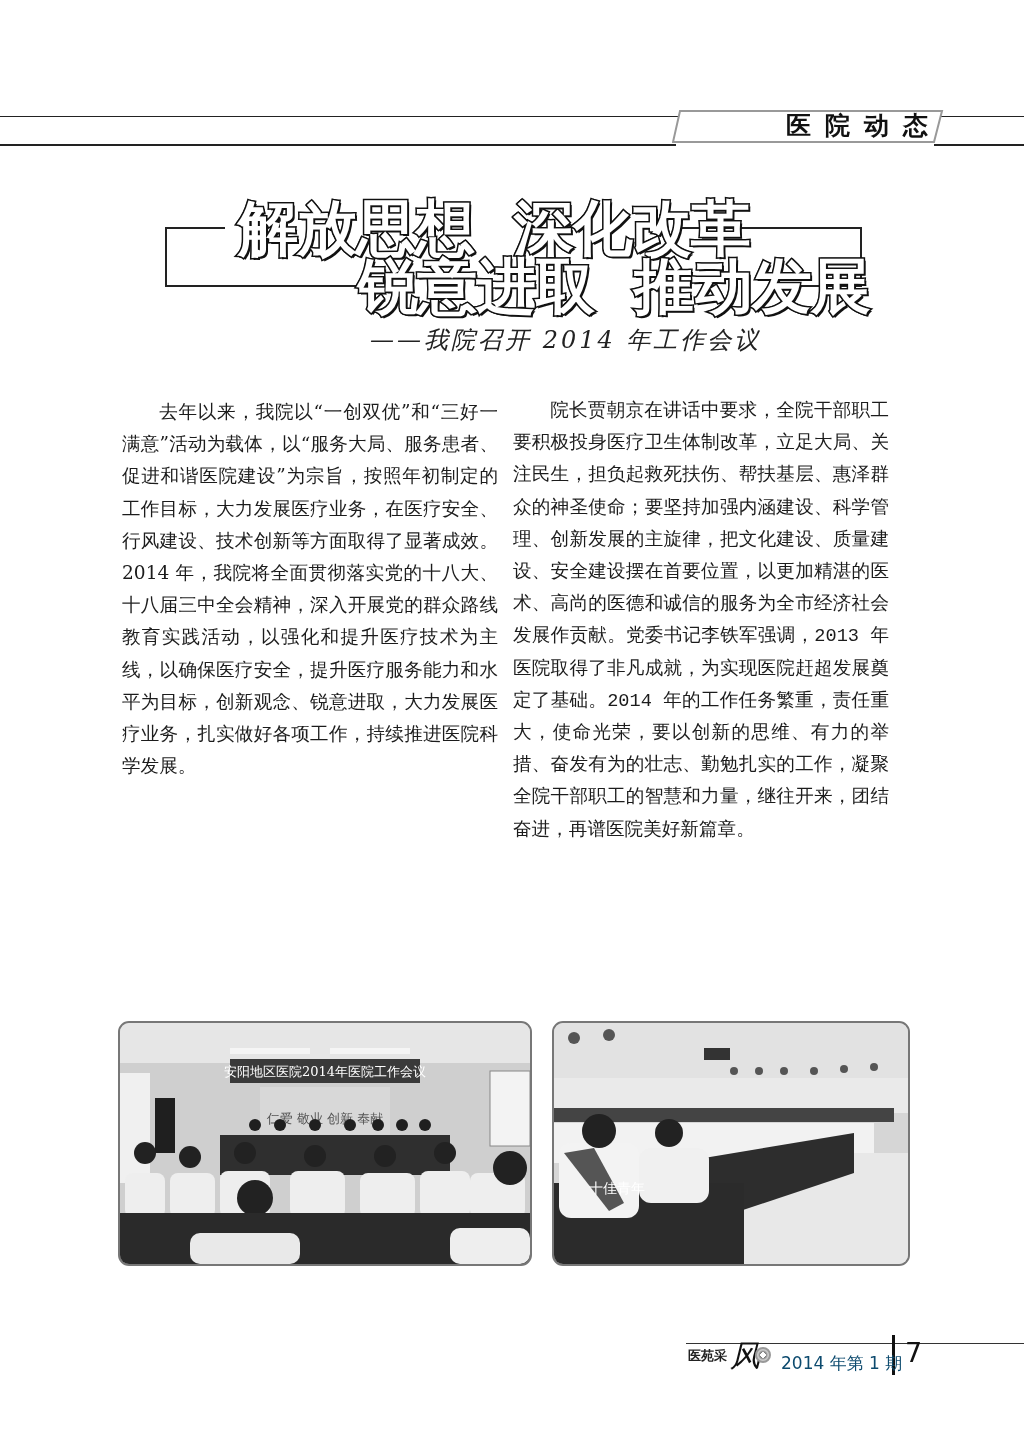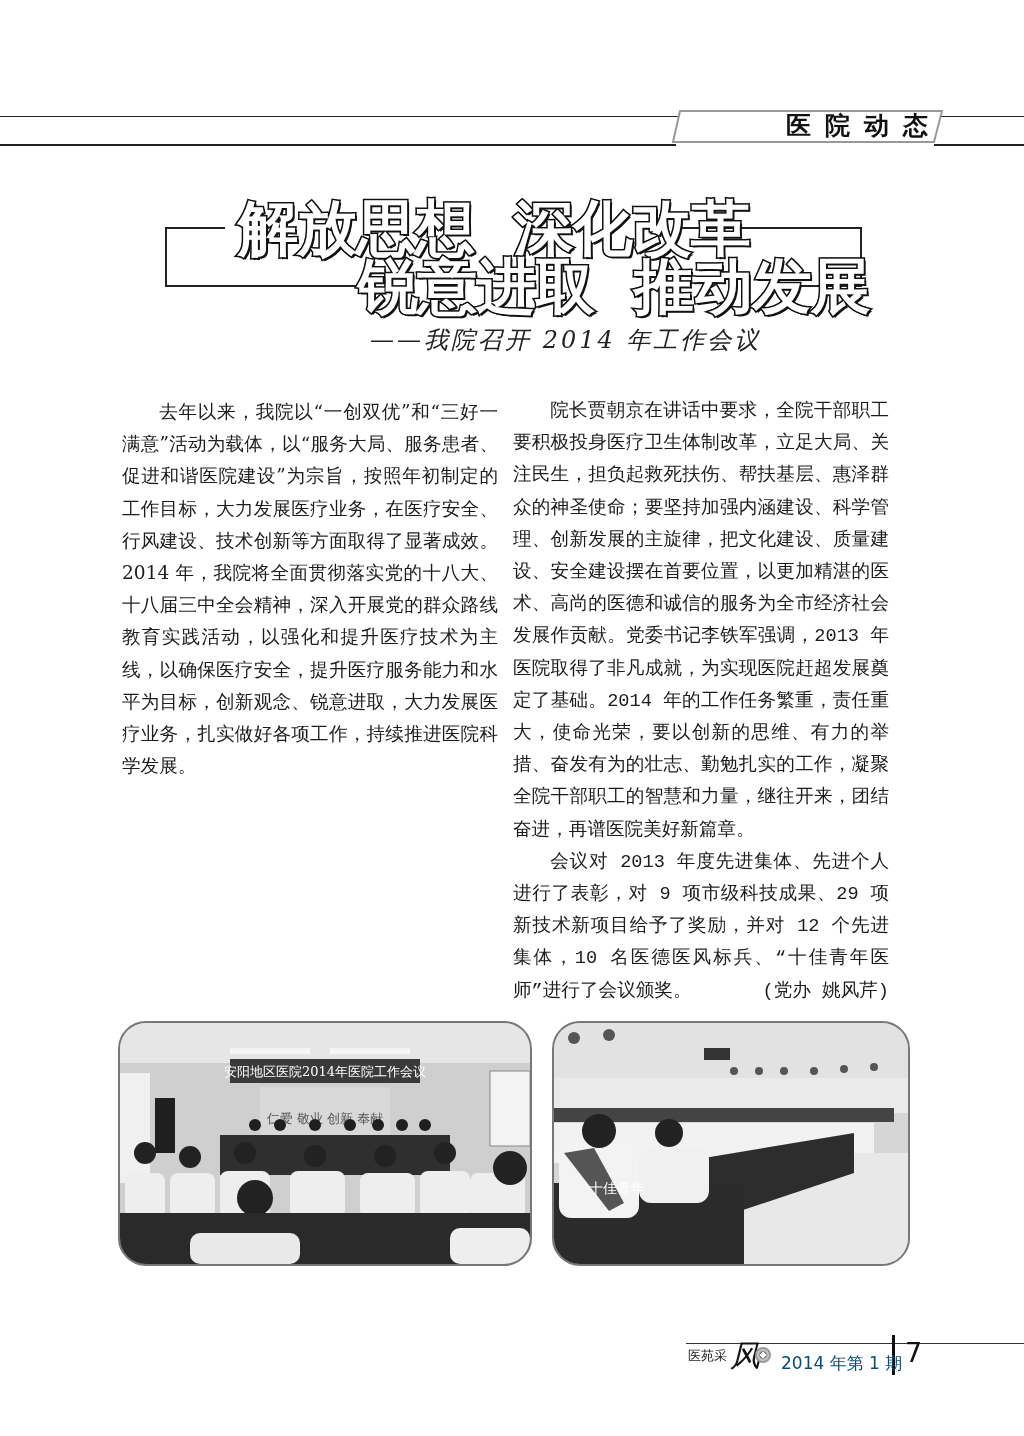--- a/index.html
+++ b/index.html
@@ -18,27 +18,27 @@
      -webkit-text-stroke:3px #111; paint-order:stroke fill;
      text-shadow: 2px 2px 0 #111, -1px -1px 0 #111, 1px -1px 0 #111, -1px 1px 0 #111; }
   .subtitle { position:absolute; left:370px; top:324px; font-size:24px; color:#222; font-style:italic; letter-spacing:3px; white-space:nowrap; }
   
   .col { position:absolute; top:396px; width:376px; font-size:18.6px; line-height:32.2px; text-align:justify; color:#1c1c1c; }
   .col p { margin:0; text-indent:2em; }
   .col-left { left:122px; }
   .col-right { left:513px;font-family:Liberation Mono, monospace; }
   .byline { float:right; }
   
-  .photo { position:absolute; border:2px solid #777; border-radius:28px; overflow:hidden; background:#555; }
+  .photo { position:absolute; border:2px solid #777; border-radius:11px; overflow:hidden; background:#555; }
   .photo1 { left:118px; top:1021px; width:410px; height:241px; }
   .photo2 { left:552px; top:1021px; width:354px; height:241px; }
   
   .footer-line { position:absolute; left:686px; top:1343px; width:338px; height:1px; background:#333; }
   .footer-bar { position:absolute; left:892px; top:1335px; width:3px; height:40px; background:#111; }
-  .footer-mag { position:absolute; left:688px; top:1347px; font-family:"DejaVu Sans","Liberation Sans",sans-serif; font-weight:normal; font-size:13px; color:#222; }
+  .footer-mag { position:absolute; left:688px; top:1347px; font-family:"DejaVu Sans","Liberation Sans",sans-serif; font-weight:bold; font-size:13px; color:#222; }
   .footer-brush { position:absolute; left:730px; top:1336px; font-size:30px; font-style:italic; color:#111; }
   .footer-logo { position:absolute; left:755px; top:1347px; width:16px; height:16px; border-radius:50%; border:2px solid #999; background:radial-gradient(circle,#fff 30%,#777 32%,#ccc 60%); box-sizing:border-box; }
   .footer-issue { position:absolute; left:781px; top:1352px; font-family:"DejaVu Sans","Liberation Sans",sans-serif; font-size:17px; color:#0c4a6e; }
   .footer-page { position:absolute; left:905px; top:1337px; font-family:"DejaVu Sans","Liberation Sans",sans-serif; font-size:27px; color:#111; }
 </style>
 </head>
 <body>
 
 <div class="hline" style="left:0;top:116px;width:680px;height:1px;"></div>
 <div class="hline" style="left:0;top:144px;width:676px;height:2px;"></div>
@@ -60,21 +60,20 @@
 
 <div class="title-line" style="left:238px;top:198px;">解放思想  深化改革</div>
 <div class="title-line" style="left:358px;top:256px;">锐意进取  推动发展</div>
 <div class="subtitle">——我院召开 2014 年工作会议</div>
 
 <div class="col col-left">
   <p>去年以来，我院以“一创双优”和“三好一满意”活动为载体，以“服务大局、服务患者、促进和谐医院建设”为宗旨，按照年初制定的工作目标，大力发展医疗业务，在医疗安全、行风建设、技术创新等方面取得了显著成效。2014 年，我院将全面贯彻落实党的十八大、十八届三中全会精神，深入开展党的群众路线教育实践活动，以强化和提升医疗技术为主线，以确保医疗安全，提升医疗服务能力和水平为目标，创新观念、锐意进取，大力发展医疗业务，扎实做好各项工作，持续推进医院科学发展。</p>
 </div>
 <div class="col col-right">
   <p>院长贾朝京在讲话中要求，全院干部职工要积极投身医疗卫生体制改革，立足大局、关注民生，担负起救死扶伤、帮扶基层、惠泽群众的神圣使命；要坚持加强内涵建设、科学管理、创新发展的主旋律，把文化建设、质量建设、安全建设摆在首要位置，以更加精湛的医术、高尚的医德和诚信的服务为全市经济社会发展作贡献。党委书记李铁军强调，2013 年医院取得了非凡成就，为实现医院赶超发展奠定了基础。2014 年的工作任务繁重，责任重大，使命光荣，要以创新的思维、有力的举措、奋发有为的壮志、勤勉扎实的工作，凝聚全院干部职工的智慧和力量，继往开来，团结奋进，再谱医院美好新篇章。</p>
-  <p><span>会议对 2013 年度先进集体、先进个人进行了表彰，对 9 项市级科技成果、29 项新技术新项目给予了奖励，并对 12 个先进集体，10 名医德医风标兵、“十佳青年医师”进行了会议颁奖。</span><span class="byline">(党办 姚风芹)</span></p>
 </div>
 
 <div class="photo photo1">
   <svg width="410" height="241" viewBox="0 0 410 241">
     <rect width="410" height="241" fill="#cfcfcf"></rect>
     <rect x="0" y="0" width="410" height="40" fill="#e6e6e6"></rect>
     <rect x="110" y="25" width="80" height="6" fill="#f5f5f5"></rect>
     <rect x="210" y="25" width="80" height="6" fill="#f5f5f5"></rect>
     <rect x="0" y="50" width="30" height="110" fill="#f0f0f0"></rect>
     <rect x="370" y="48" width="40" height="75" fill="#f3f3f3" stroke="#888"></rect>

